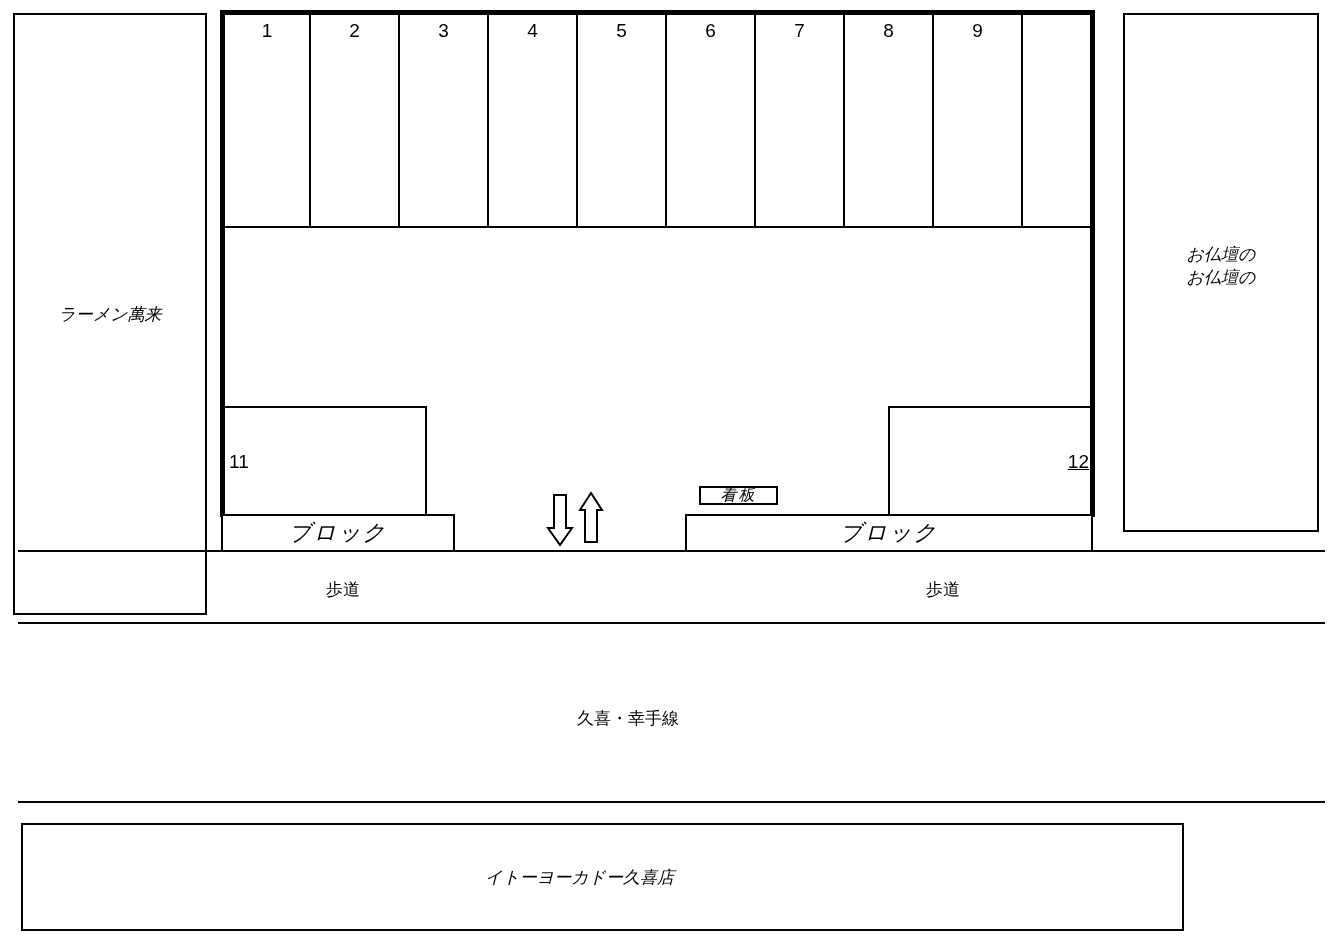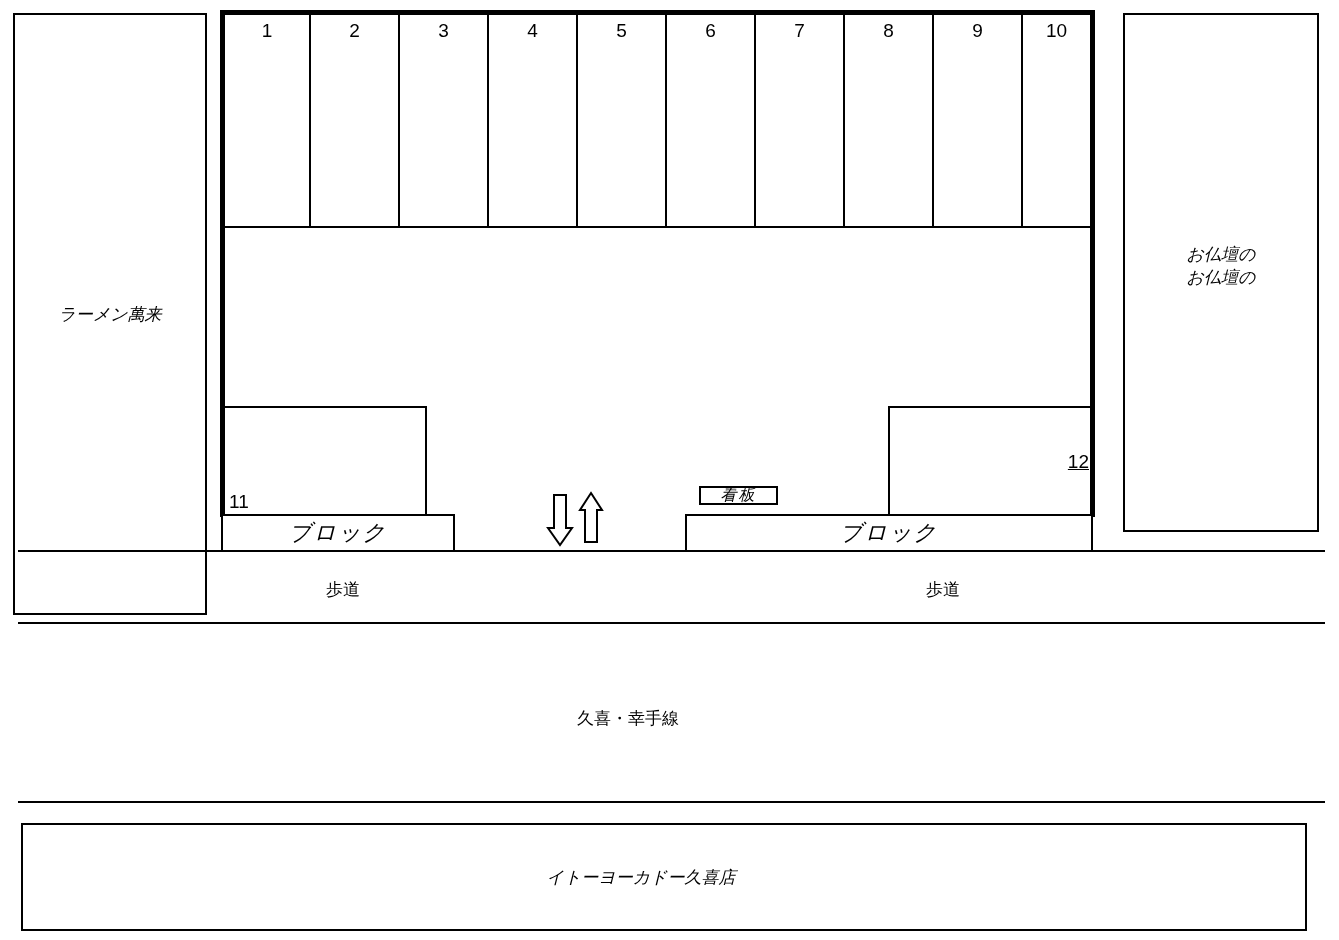--- a/index.html
+++ b/index.html
@@ -49,27 +49,24 @@
   </div>
   <div style="flex:0 0 87px; border-right:2px solid #000; position:relative;">
     <span class="num" style="left:0; right:0; top:5px; text-align:center;">7</span>
   </div>
   <div style="flex:0 0 87px; border-right:2px solid #000; position:relative;">
     <span class="num" style="left:0; right:0; top:5px; text-align:center;">8</span>
   </div>
   <div style="flex:0 0 87px; border-right:2px solid #000; position:relative;">
     <span class="num" style="left:0; right:0; top:5px; text-align:center;">9</span>
   </div>
-  <div style="flex:1 1 auto; position:relative;">
-    <span class="num" style="left:0; right:0; top:5px; text-align:center;">10</span>
-  </div>
 </div>
 
 <div class="abs" style="left:225px; top:406px; width:202px; height:110px; border-top:2px solid #000; border-right:2px solid #000;">
-  <span class="num" style="left:4px; top:43px;margin-top:40px;">11</span>
+  <span class="num" style="left:4px; top:43px;">11</span>
 </div>
 
 <div class="abs" style="left:888px; top:406px; width:202px; height:110px; border-top:2px solid #000; border-left:2px solid #000;">
   <span class="num" style="right:1px; top:43px;text-decoration:underline;">12</span>
 </div>
 
 <div class="abs box center" style="left:221px; top:514px; width:234px; height:38px;">
   <span class="block-text">ブロック</span>
 </div>
 
@@ -98,15 +95,15 @@
 <div class="abs center" style="left:843px; top:577px; width:200px; height:24px;">
   <span class="lbl">歩道</span>
 </div>
 
 <div class="hline" style="left:18px; top:622px; width:1307px;"></div>
 <div class="abs center" style="left:478px; top:705px; width:300px; height:26px;">
   <span class="lbl">久喜・幸手線</span>
 </div>
 <div class="hline" style="left:18px; top:801px; width:1307px;"></div>
 
-<div class="abs box center" style="left:21px; top:823px; width:1286px; height:108px;">
+<div class="abs box center" style="left:21px; top:823px; width:1163px; height:108px;">
   <span class="lbl" style="margin-left:-46px;">イトーヨーカドー久喜店</span>
 </div>
 
 </body></html>

